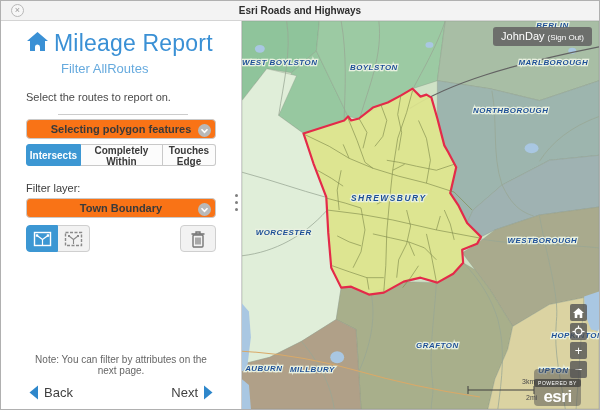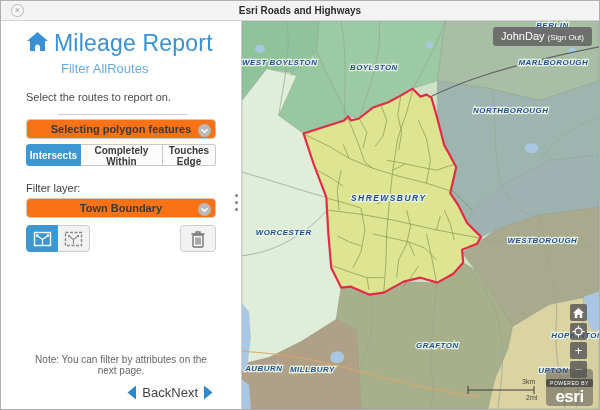--- a/index.html
+++ b/index.html
@@ -47,21 +47,21 @@
               background:#f2f2f2; border:1px solid #cfcfcf; cursor:pointer; }
   .tool-btn:first-child { border-radius:4px 0 0 4px; }
   .tool-btn:nth-child(2) { border-radius:0 4px 4px 0; border-left:none; }
   .tool-btn.active { background:#3c97d3; border-color:#3c97d3; }
   .trash-btn { margin-left:auto; width:36px; height:27px; display:flex; align-items:center;
                justify-content:center; background:#f2f2f2; border:1px solid #cfcfcf;
                border-radius:4px; cursor:pointer; }
 
   .panel-spacer { flex:1; }
   .note { font-size:10px; color:#666; text-align:center; margin-bottom:9px; }
-  .panel-footer { display:flex; align-items:center; justify-content:flex-end; padding:0 2px 3px; }
+  .panel-footer { display:flex; align-items:center; justify-content:space-between; padding:0 2px 3px; }
   .nav-link { display:flex; align-items:center; gap:5px; font-size:13px; color:#3f3f3f; cursor:pointer; }
 
   .splitter-dots { position:absolute; left:234px; top:193px; z-index:40;
                    display:flex; flex-direction:column; gap:4px; cursor:col-resize; }
   .splitter-dots i { width:3px; height:3px; border-radius:50%; background:#7f7f7f; }
 
   
   .map { flex:1; position:relative; overflow:hidden; background:#cfe2c6; }
   .basemap { position:absolute; left:0; top:0; width:100%; height:100%; }
   .town-label { font-family:"Liberation Sans",sans-serif; font-style:italic; font-weight:bold;
@@ -77,21 +77,21 @@
   .map-controls { position:absolute; right:12px; top:283px; display:flex;
                   flex-direction:column; gap:2px; z-index:10; }
   .ctrl-btn { width:17px; height:17px; background:rgba(85,85,85,.8); border:none;
               border-radius:2px; color:#fff; display:flex; align-items:center;
               justify-content:center; font-size:13px; line-height:1; cursor:pointer;
               font-family:"Liberation Sans",sans-serif; }
 
   .scalebar { position:absolute; left:222px; top:355px; z-index:5; }
   .scalebar text { font-family:"Liberation Sans",sans-serif; font-size:7px; fill:#4a4a4a; }
 
-  .esri-logo { position:absolute; right:6px; bottom:3px; width:47px; border-radius:4px;
+  .esri-logo { position:absolute; right:18px; bottom:3px; width:47px; border-radius:4px;
                background:rgba(80,80,80,.5); text-align:center; padding:2px 0 1px; z-index:10; }
   .powered { font-size:5px; color:#fff; background:rgba(55,55,55,.7); display:inline-block;
              padding:1px 4px; border-radius:2px; letter-spacing:.5px; }
   .esri-text { font-size:17px; color:#fff; line-height:16px; font-weight:bold; letter-spacing:-.5px; }
 </style>
 </head>
 <body>
 
 <div class="app">
 

